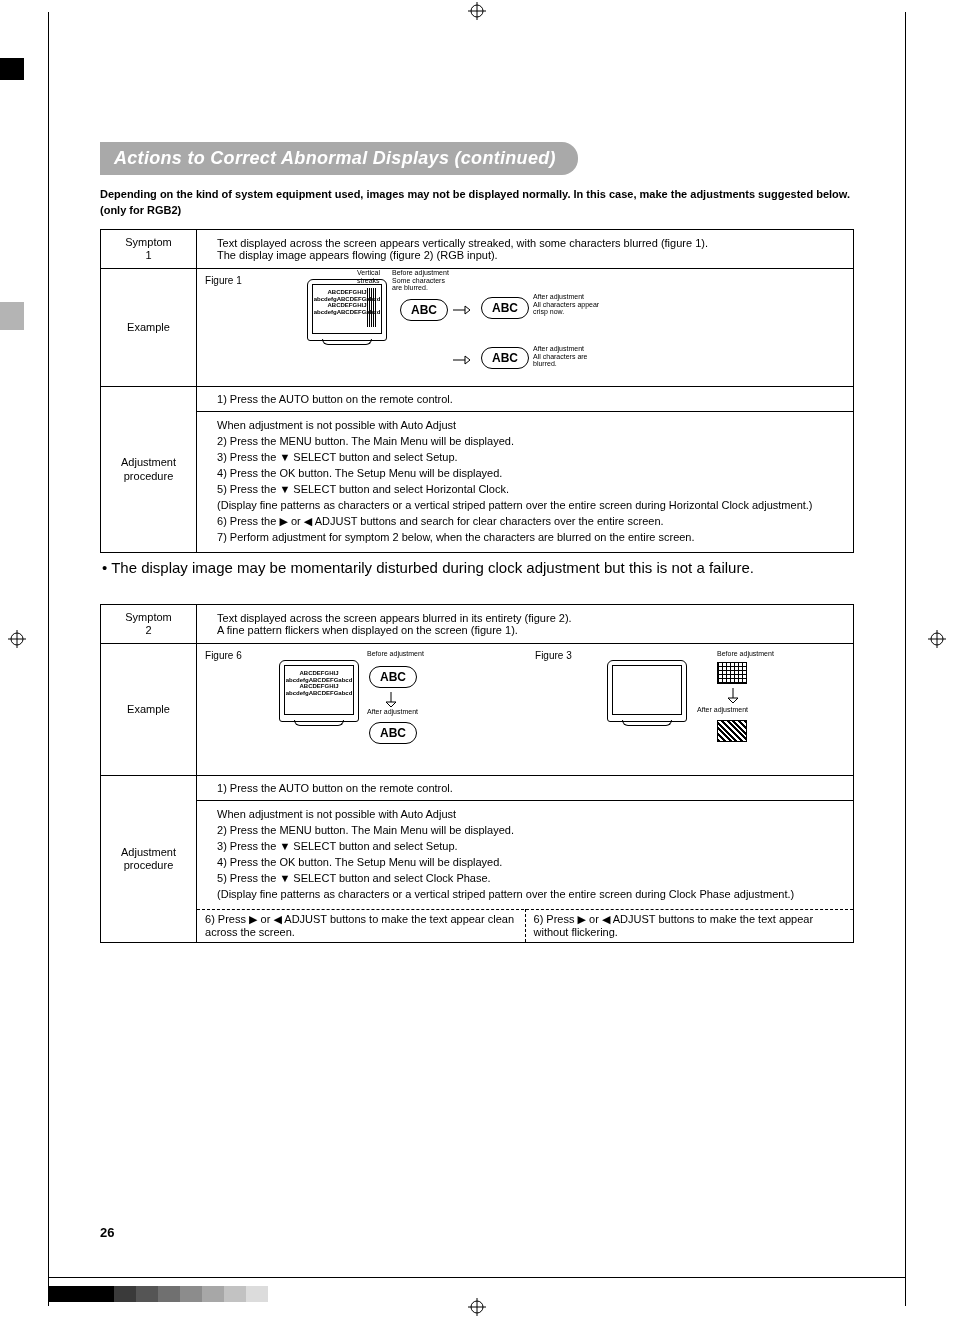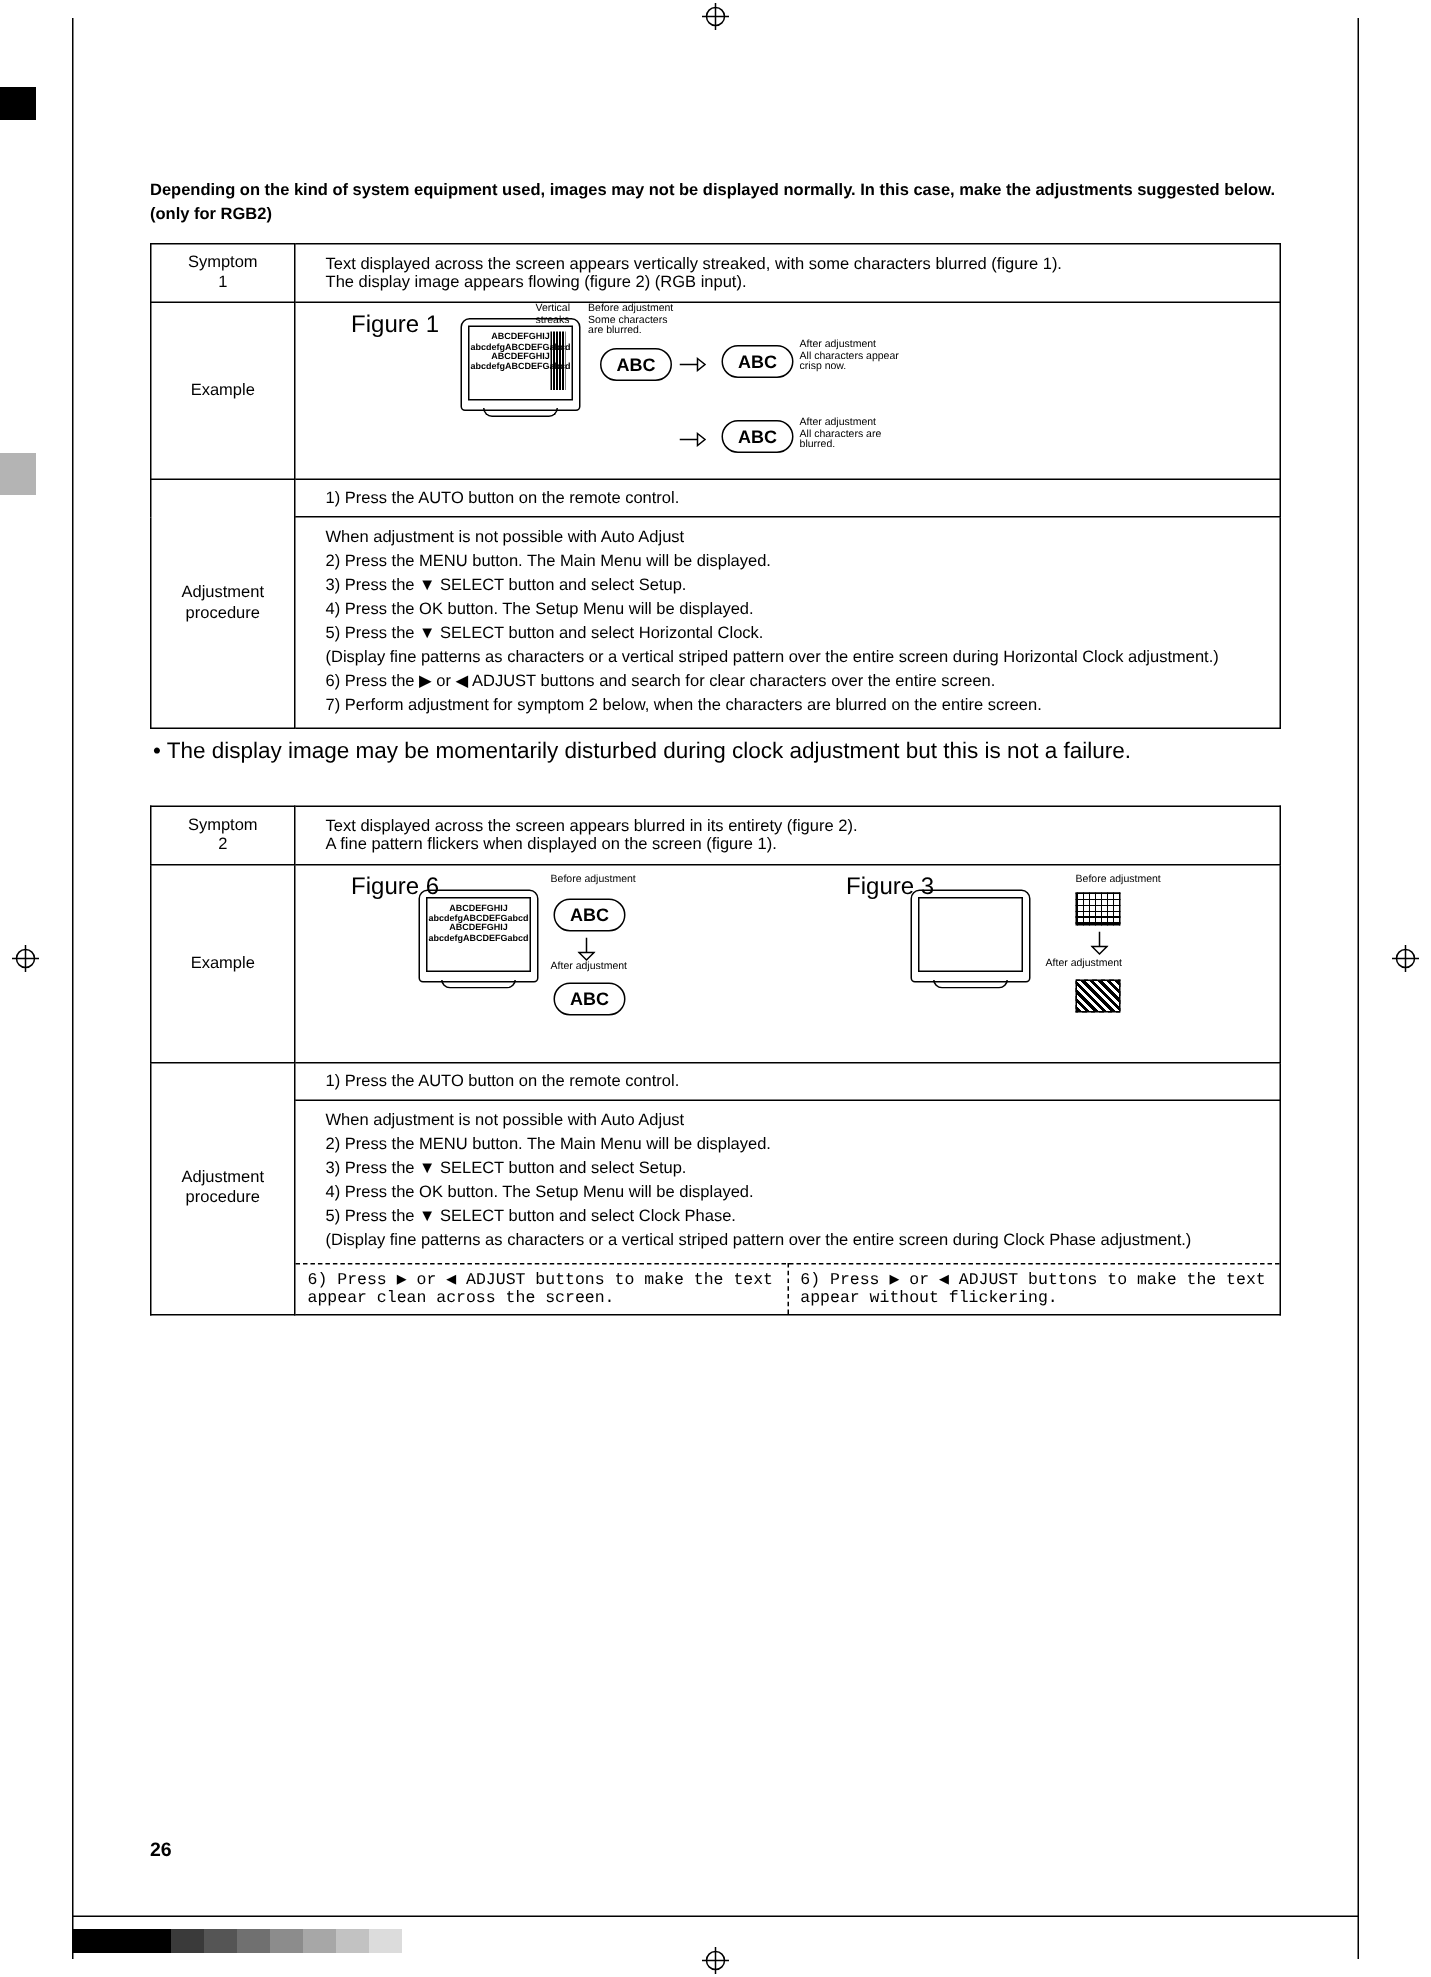--- a/index.html
+++ b/index.html
@@ -95,21 +95,21 @@
   .steps .row { display:block; }
 
   .note { font-size:15px; margin:6px 0 28px 2px; }
 
   .dashed-cell { position:relative; }
   .dashed-sep {
     position:absolute; left:0; right:0; top:0;
     border-top:1px dashed #000;
   }
   .eg-cell { height:118px; position:relative; }
-  .eg-cell .fig-lbl { position:absolute; top:6px; font-size:16px;margin-left:29px; }
+  .eg-cell .fig-lbl { position:absolute; top:6px; font-size:10px; }
 
   
   .monitor {
     position:absolute; width:80px; height:62px; border:1px solid #000; border-radius:6px 6px 3px 3px;
   }
   .monitor::after {
     content:""; position:absolute; left:14px; right:14px; bottom:-5px; height:5px; border:1px solid #000; border-top:none; border-radius:0 0 6px 6px;
   }
   .monitor .screen {
     position:absolute; left:4px; right:4px; top:4px; bottom:6px; border:1px solid #000;
@@ -136,21 +136,21 @@
   .pattern-box {
     position:absolute; width:30px; height:22px; border:1px solid #000;
   }
   .pattern-a { background:
       repeating-linear-gradient(0deg,#000 0 1px, transparent 1px 4px),
       repeating-linear-gradient(90deg,#000 0 1px, transparent 1px 4px); }
   .pattern-b { background:
       repeating-linear-gradient(45deg,#000 0 2px, #fff 2px 4px); }
 
   .split2 { display:flex; }
-  .split2 > div { flex:1; padding:4px 8px;font-family:Liberation Mono, monospace; }
+  .split2 > div { flex:1; padding:4px 8px; }
   .split2 > div + div { border-left:1px dashed #000; }
 
   .page-num { font-weight:700; font-size:13px; }
 
   .footer-blocks { position:absolute; left:48px; bottom:16px; height:16px; display:flex; }
   .footer-blocks span { width:22px; height:16px; display:block; }
 
 </style>
 </head>
 <body>
@@ -185,20 +185,21 @@
 </div>
 <div class="edge-v edge-left"></div>
 <div class="edge-v edge-right"></div>
 <div class="edge-h-bottom"></div>
 <div class="blk-top-left"></div>
 <div class="blk-side-left"></div>
 
 <div class="page">
 
   <br>
+  <div class="subtitle-chip">Actions to Correct Abnormal Displays (continued)</div>
 
   <p class="intro">Depending on the kind of system equipment used, images may not be displayed normally.  In this case, make the adjustments suggested below. (only for RGB2)</p>
 
   
   <table class="sym">
     <tbody>
         <tr>
       <td class="lbl">Symptom 1</td>
       <td style="white-space:pre-line">Text displayed across the screen appears vertically streaked, with some characters blurred (figure 1).
 The display image appears flowing (figure 2) (RGB input).</td>

